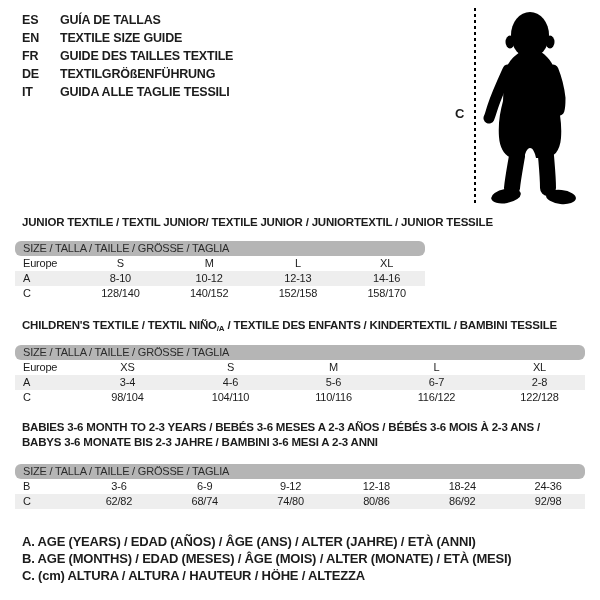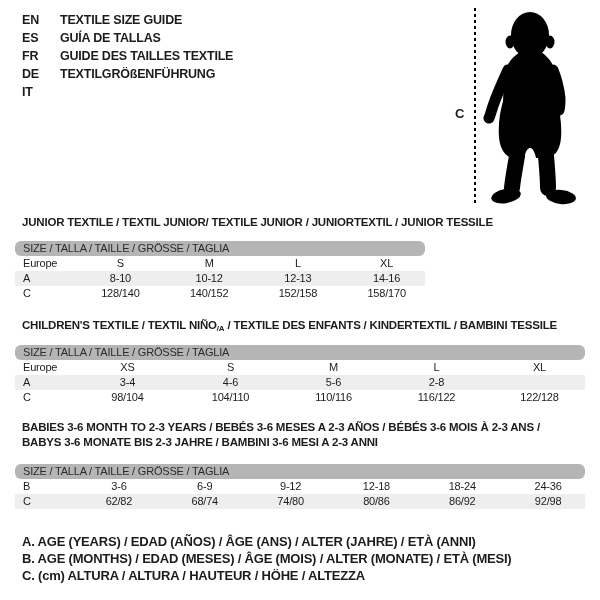--- a/index.html
+++ b/index.html
@@ -40,37 +40,38 @@
   
   .footnotes { position:absolute; left:22px; top:533px; font-weight:700; font-size:13px; line-height:17px; }
 </style>
 </head>
 <body>
 
 <div class="canvas">
 
   <div class="lang-block">
     <div class="lang-row">
+      <span class="lang-code">ES</span>
+      <span class="lang-label">GUÍA DE TALLAS</span>
+    </div>
+    <div class="lang-row">
       <span class="lang-code">EN</span>
       <span class="lang-label">TEXTILE SIZE GUIDE</span>
-    </div>
-    <div class="lang-row">
-      <span class="lang-code">ES</span>
-      <span class="lang-label">GUÍA DE TALLAS</span>
     </div>
     <div class="lang-row">
       <span class="lang-code">FR</span>
       <span class="lang-label">GUIDE DES TAILLES TEXTILE</span>
     </div>
     <div class="lang-row">
       <span class="lang-code">DE</span>
       <span class="lang-label">TEXTILGRÖßENFÜHRUNG</span>
     </div>
     <div class="lang-row">
       <span class="lang-code">IT</span>
+      <span class="lang-label">GUIDA ALLE TAGLIE TESSILI</span>
     </div>
   </div>
 
   <div class="height-line"></div>
   <div class="height-label">C</div>
   <svg class="baby-svg" width="114" height="202" viewBox="0 0 114 202" xmlns="http://www.w3.org/2000/svg">
     <g fill="#000000" stroke="none">
       <ellipse cx="48" cy="29" rx="19" ry="23"></ellipse>
       <ellipse cx="28" cy="36" rx="4.5" ry="6.5"></ellipse>
       <ellipse cx="68" cy="36" rx="4.5" ry="6.5"></ellipse>
@@ -123,20 +124,21 @@
       <span class="cell">S</span>
       <span class="cell">M</span>
       <span class="cell">L</span>
       <span class="cell">XL</span>
     </div>
     <div class="trow cols5 alt">
       <span class="rlabel">A</span>
       <span class="cell">3-4</span>
       <span class="cell">4-6</span>
       <span class="cell">5-6</span>
+      <span class="cell">6-7</span>
       <span class="cell">2-8</span>
     </div>
     <div class="trow cols5">
       <span class="rlabel">C</span>
       <span class="cell">98/104</span>
       <span class="cell">104/110</span>
       <span class="cell">110/116</span>
       <span class="cell">116/122</span>
       <span class="cell">122/128</span>
     </div>

